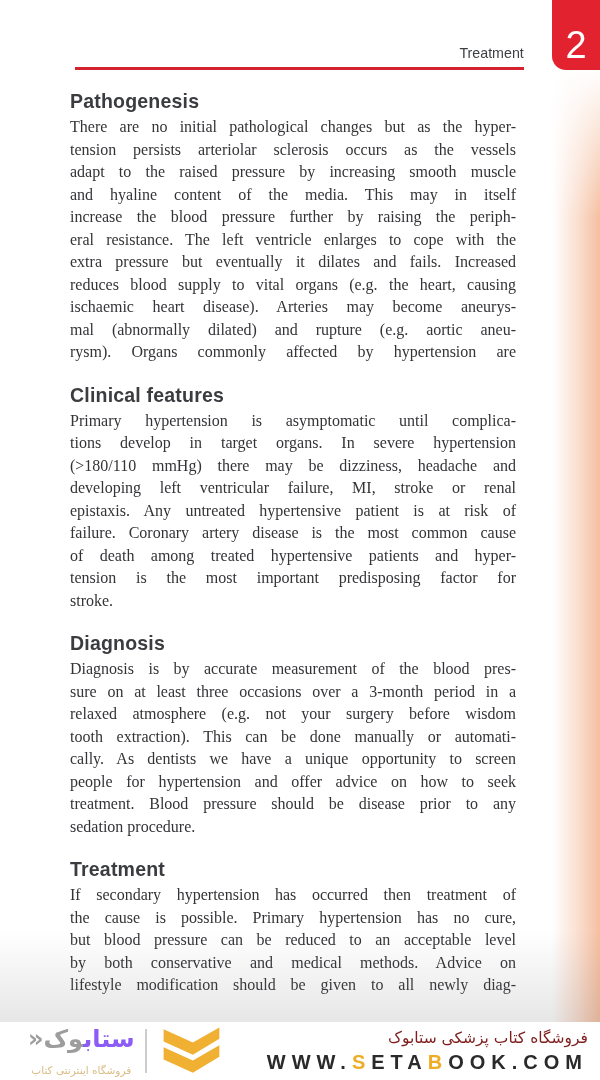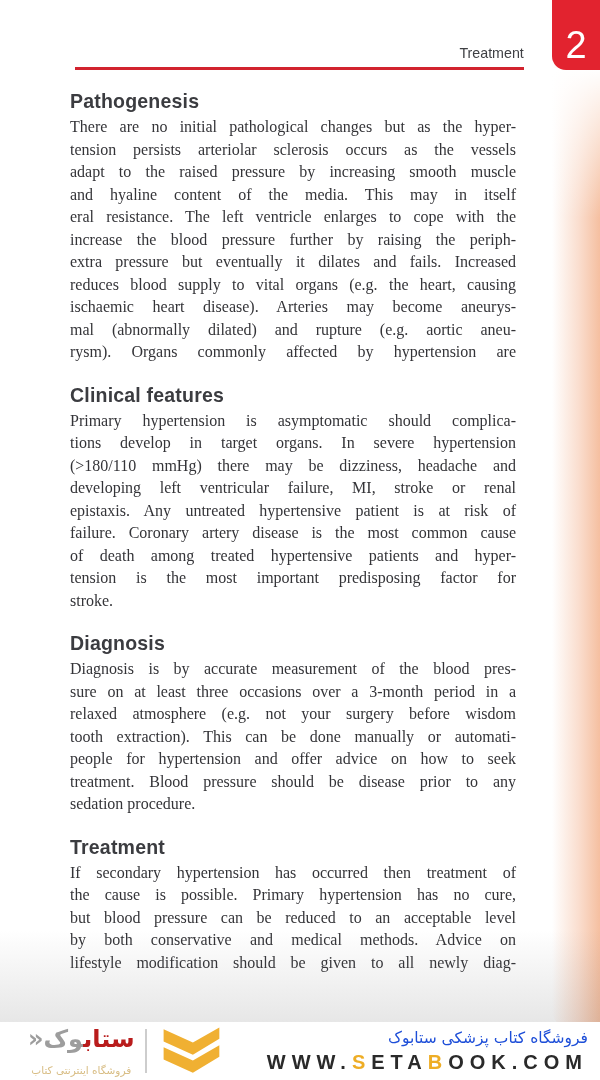--- a/index.html
+++ b/index.html
@@ -61,31 +61,31 @@
   .footer{
     position:absolute;left:0;right:0;bottom:0;height:58px;background:#ffffff;z-index:10;
     display:flex;align-items:center;justify-content:space-between;
     padding:0 12px 0 28px;box-sizing:border-box;
   }
   .logo-group{display:flex;align-items:center;gap:10px;}
   .wordmark-block{display:flex;flex-direction:column;align-items:center;direction:rtl;}
   .wordmark{
     font-family:"DejaVu Sans",sans-serif;font-size:24px;font-weight:bold;line-height:26px;
   }
-  .wm-y{color:#b91c1c;}
+  .wm-y{color:#8b5cf6;}
   .wm-g{color:#9d9d9d;}
   .logo-subtitle{
     font-family:"DejaVu Sans",sans-serif;font-size:10.5px;color:#d8bd84;margin-top:12px;
   }
   .logo-divider{width:2px;height:44px;background:#cdcdcd;}
   .chevrons{display:block;}
   .footer-right{display:flex;flex-direction:column;align-items:flex-end;gap:2px;}
   .store-name{
     direction:rtl;font-family:"DejaVu Sans",sans-serif;
-    font-size:15.5px;color:#1d4ed8;line-height:20px;margin-left:40px;
+    font-size:15.5px;color:#7f1d1d;line-height:20px;margin-left:40px;
   }
   .website{
     font-family:"Liberation Sans",sans-serif;font-weight:600;
     font-size:20px;letter-spacing:6px;color:#2a2a2a;line-height:24px;
   }
   .website .accent{color:#eead25;}
 </style>
 </head>
 <body>
 
@@ -105,50 +105,51 @@
   <div class="rule"></div>
 
   <div class="content">
     <section>
       <h2>Pathogenesis</h2>
       <div class="para">
           <div class="line j">There are no initial pathological changes but as the hyper-</div>
           <div class="line j">tension persists arteriolar sclerosis occurs as the vessels</div>
           <div class="line j">adapt to the raised pressure by increasing smooth muscle</div>
           <div class="line j">and hyaline content of the media. This may in itself</div>
+          <div class="line j">increase the blood pressure further by raising the periph-</div>
           <div class="line j">eral resistance. The left ventricle enlarges to cope with the</div>
-          <div class="line j">increase the blood pressure further by raising the periph-</div>
           <div class="line j">extra pressure but eventually it dilates and fails. Increased</div>
           <div class="line j">reduces blood supply to vital organs (e.g. the heart, causing</div>
           <div class="line j">ischaemic heart disease). Arteries may become aneurys-</div>
           <div class="line j">mal (abnormally dilated) and rupture (e.g. aortic aneu-</div>
           <div class="line j">rysm). Organs commonly affected by hypertension are</div>
         </div>
     </section>
     <section>
       <h2>Clinical features</h2>
       <div class="para">
-          <div class="line j">Primary hypertension is asymptomatic should complica-</div>
+          <div class="line j">Primary hypertension is asymptomatic until complica-</div>
           <div class="line j">tions develop in target organs. In severe hypertension</div>
           <div class="line j">(&gt;180/110 mmHg) there may be dizziness, headache and</div>
           <div class="line j">developing left ventricular failure, MI, stroke or renal</div>
           <div class="line j">epistaxis. Any untreated hypertensive patient is at risk of</div>
           <div class="line j">failure. Coronary artery disease is the most common cause</div>
           <div class="line j">of death among treated hypertensive patients and hyper-</div>
           <div class="line j">tension is the most important predisposing factor for</div>
           <div class="line">stroke.</div>
         </div>
     </section>
     <section>
       <h2>Diagnosis</h2>
       <div class="para">
           <div class="line j">Diagnosis is by accurate measurement of the blood pres-</div>
           <div class="line j">sure on at least three occasions over a 3-month period in a</div>
           <div class="line j">relaxed atmosphere (e.g. not your surgery before wisdom</div>
           <div class="line j">tooth extraction). This can be done manually or automati-</div>
+          <div class="line j">cally. As dentists we have a unique opportunity to screen</div>
           <div class="line j">people for hypertension and offer advice on how to seek</div>
           <div class="line j">treatment. Blood pressure should be disease prior to any</div>
           <div class="line">sedation procedure.</div>
         </div>
     </section>
     <section>
       <h2>Treatment</h2>
       <div class="para">
           <div class="line j">If secondary hypertension has occurred then treatment of</div>
           <div class="line j">the cause is possible. Primary hypertension has no cure,</div>

